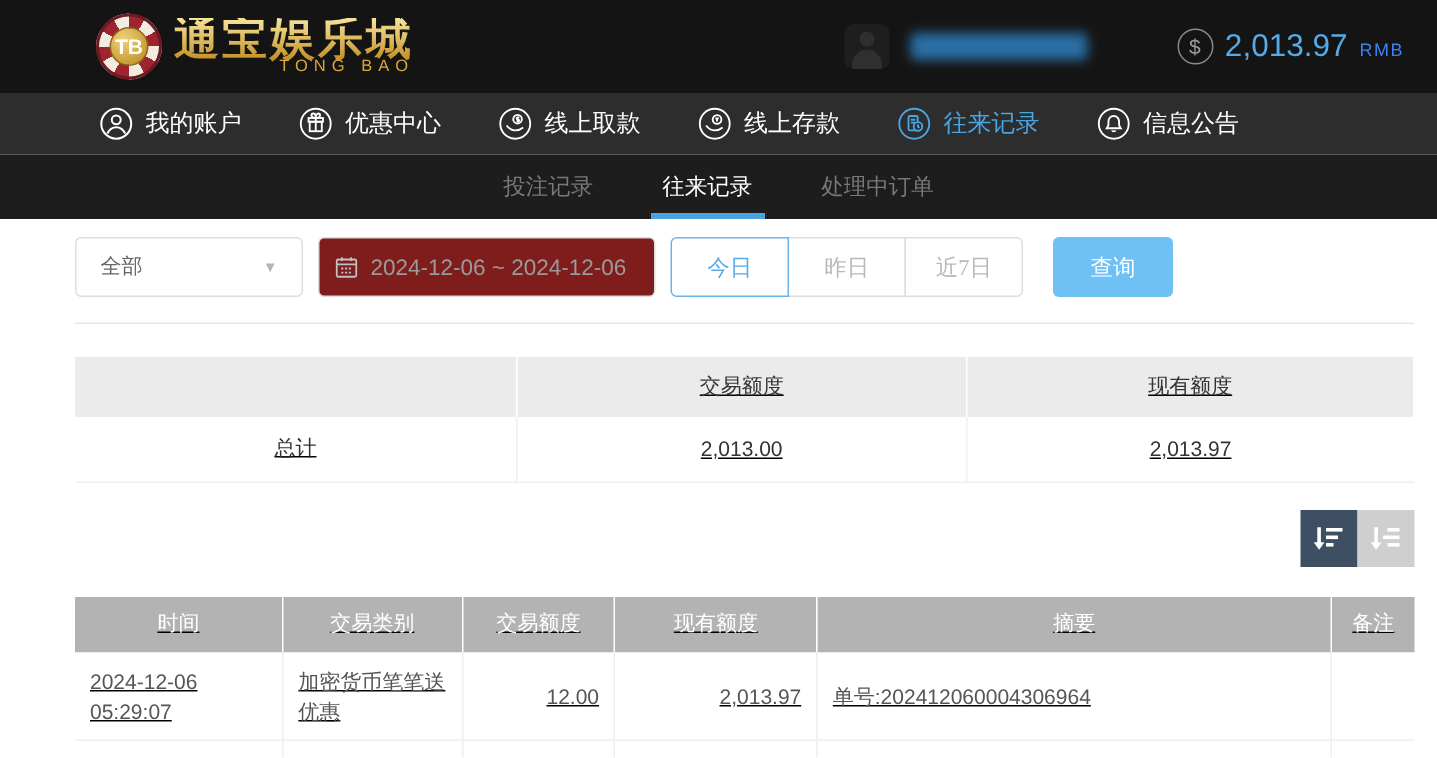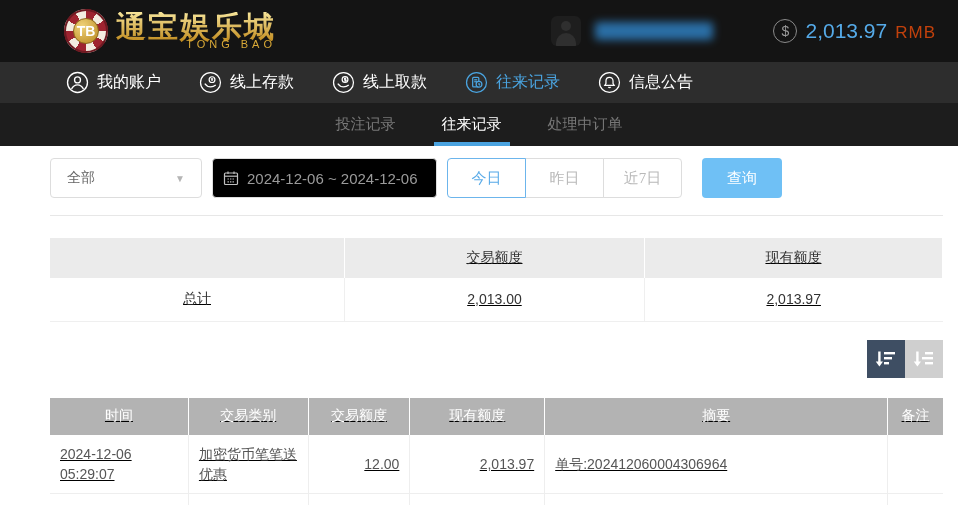--- a/index.html
+++ b/index.html
@@ -29,21 +29,21 @@
     border-radius:50%; background:#2f2f2f; }
   .avatar::after { content:""; position:absolute; left:5px; top:17px; width:20px; height:13px;
     border-radius:10px 10px 0 0; background:#2f2f2f; }
   .username-blur { width:118px; height:18px; border-radius:3px; background:#2f7fc0;
     filter:blur(4px); opacity:.85; }
   .balance { display:flex; align-items:baseline; gap:8px; margin-left:46px; }
   .dollar-circle { width:24px; height:24px; border:1px solid #8a8a8a; border-radius:50%;
     color:#9a9a9a; font-size:14px; display:flex; align-items:center; justify-content:center;
     align-self:center; }
   .balance-amount { color:#55aae8; font-size:21px; }
-  .balance-cur { color:#c2410c; font-size:17px; letter-spacing:1px; }
+  .balance-cur { color:#3b82f6; font-size:12px; letter-spacing:1px; }
 
   
   .mainnav { height:41px; background:#2d2d2d; display:flex; align-items:center;
     padding-left:66px; gap:38px; }
   .nav-item { display:flex; align-items:center; gap:8px; color:#fff; font-size:16px; cursor:pointer; }
   .nav-item svg { width:23px; height:23px; }
   .nav-item.active { color:#4aa4e0; }
 
   
   .subnav { height:43px; background:#1d1d1d; display:flex; align-items:stretch;
@@ -56,21 +56,21 @@
 
   
   .content { padding:12px 15px 0 50px; }
   .filter-row { display:flex; align-items:center; gap:10px; }
   .select-box { width:152px; height:40px; border:1px solid #ddd; border-radius:4px;
     display:flex; align-items:center; padding:0 16px; color:#666; font-size:14px;
     background:#fff; cursor:pointer; }
   .select-box .caret { margin-left:auto; color:#b5b5b5; font-size:10px; }
   .date-box { width:225px; height:40px; border:1px solid #ddd; border-radius:4px;
     display:flex; align-items:center; gap:8px; padding:0 10px; color:#9a9a9a;
-    font-size:15px; background:#000000; cursor:pointer; }
+    font-size:15px; background:#7f1d1d; cursor:pointer; }
   .date-box svg { width:16px; height:16px; color:#c0c0c0; }
   .btn-group { display:flex; }
   .qbtn { width:79px; height:40px; background:#fff; border:1px solid #ddd;
     color:#b9b9b9; font-size:15px; cursor:pointer;font-family:Liberation Serif, serif; }
   .qbtn + .qbtn { margin-left:-1px; }
   .qbtn:first-child { border-radius:4px 0 0 4px; }
   .qbtn:last-child { border-radius:0 4px 4px 0; }
   .qbtn.active { border:1px solid #6cb5ec; color:#5aabે8; color:#5aabe8; position:relative; z-index:1; }
   .search-btn { width:80px; height:40px; background:#6fc0f5; border:none; border-radius:4px;
     color:#fff; font-size:15px; margin-left:10px; cursor:pointer; }
@@ -135,34 +135,44 @@
     <svg viewBox="0 0 24 24" fill="none" stroke="currentColor" stroke-width="1.4">
       <circle cx="12" cy="12" r="10.4"></circle>
         <circle cx="12" cy="9.3" r="3.1"></circle>
       <path d="M5.8 18.8c1.4-3 3.8-4.4 6.2-4.4s4.8 1.4 6.2 4.4"></path>
     </svg>
     <span>我的账户</span>
   </div>
   <div class="nav-item">
     <svg viewBox="0 0 24 24" fill="none" stroke="currentColor" stroke-width="1.3">
       <circle cx="12" cy="12" r="10.4"></circle>
+        <rect x="7" y="8" width="10" height="2.6"></rect>
+      <rect x="7.8" y="10.6" width="8.4" height="6.6"></rect>
+        <line x1="12" y1="8" x2="12" y2="17.2"></line>
+      <path d="M12 8c-1.7 0-3-.9-3-1.9 0-.7.6-1.2 1.3-1.2 1 0 1.7 1.2 1.7 3.1 0-1.9.7-3.1 1.7-3.1.7 0 1.3.5 1.3 1.2 0 1-1.3 1.9-3 1.9z"></path>
+    </svg>
+    <span>优惠中心</span>
+  </div>
+  <div class="nav-item">
+    <svg viewBox="0 0 24 24" fill="none" stroke="currentColor" stroke-width="1.3">
+      <circle cx="12" cy="12" r="10.4"></circle>
+        <circle cx="13.6" cy="8.8" r="3"></circle>
+      <path d="M13.6 7.2v3.2M14.8 7.8c-.6-.5-1.8-.4-1.8.5s1.8.5 1.8 1.4-1.2 1-1.8.5"></path>
+      <path d="M6 13.2c1.6 2.2 3.7 3.4 6.2 3.4 2 0 3.7-.7 5.3-2"></path>
+    </svg>
+    <span>线上取款</span>
+  </div>
+  <div class="nav-item">
+    <svg viewBox="0 0 24 24" fill="none" stroke="currentColor" stroke-width="1.3">
+      <circle cx="12" cy="12" r="10.4"></circle>
         <circle cx="13.6" cy="9" r="3"></circle>
       <path d="M13.6 7.6v2.8M12.4 8.3h2.4"></path>
       <path d="M6 13.2c1.6 2.2 3.7 3.4 6.2 3.4 2 0 3.7-.7 5.3-2"></path>
     </svg>
     <span>线上存款</span>
-  </div>
-  <div class="nav-item">
-    <svg viewBox="0 0 24 24" fill="none" stroke="currentColor" stroke-width="1.3">
-      <circle cx="12" cy="12" r="10.4"></circle>
-        <circle cx="13.6" cy="8.8" r="3"></circle>
-      <path d="M13.6 7.2v3.2M14.8 7.8c-.6-.5-1.8-.4-1.8.5s1.8.5 1.8 1.4-1.2 1-1.8.5"></path>
-      <path d="M6 13.2c1.6 2.2 3.7 3.4 6.2 3.4 2 0 3.7-.7 5.3-2"></path>
-    </svg>
-    <span>线上取款</span>
   </div>
   <div class="nav-item active">
     <svg viewBox="0 0 24 24" fill="none" stroke="currentColor" stroke-width="1.3">
       <circle cx="12" cy="12" r="10.4"></circle>
         <rect x="8" y="6.6" width="6.4" height="10" rx="1"></rect>
       <line x1="9.6" y1="9.2" x2="12.8" y2="9.2"></line>
         <line x1="9.6" y1="11.2" x2="12.8" y2="11.2"></line>
       <circle cx="14.6" cy="13.9" r="3" fill="#2d2d2d"></circle>
       <path d="M14.6 12.6v1.5l1.1.7"></path>
     </svg>

